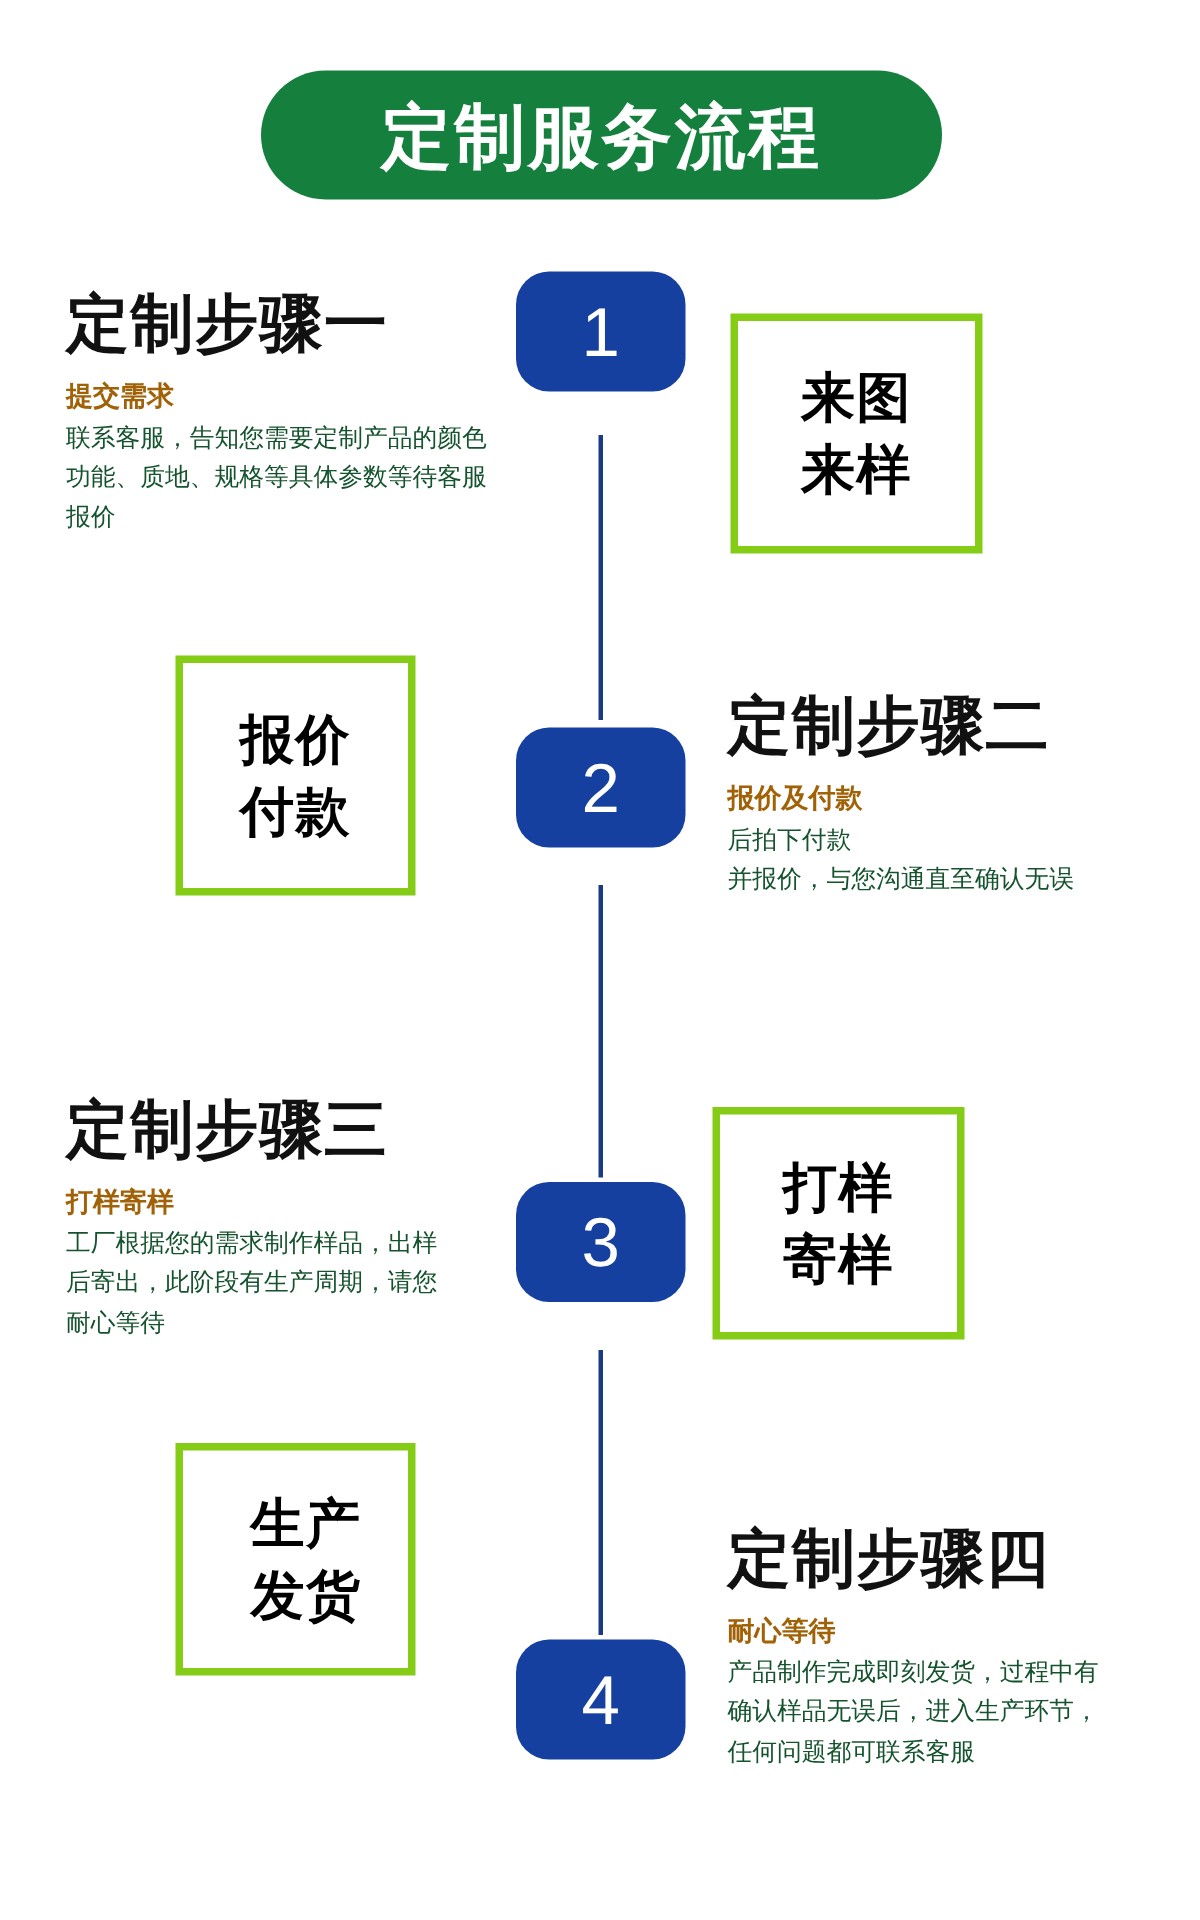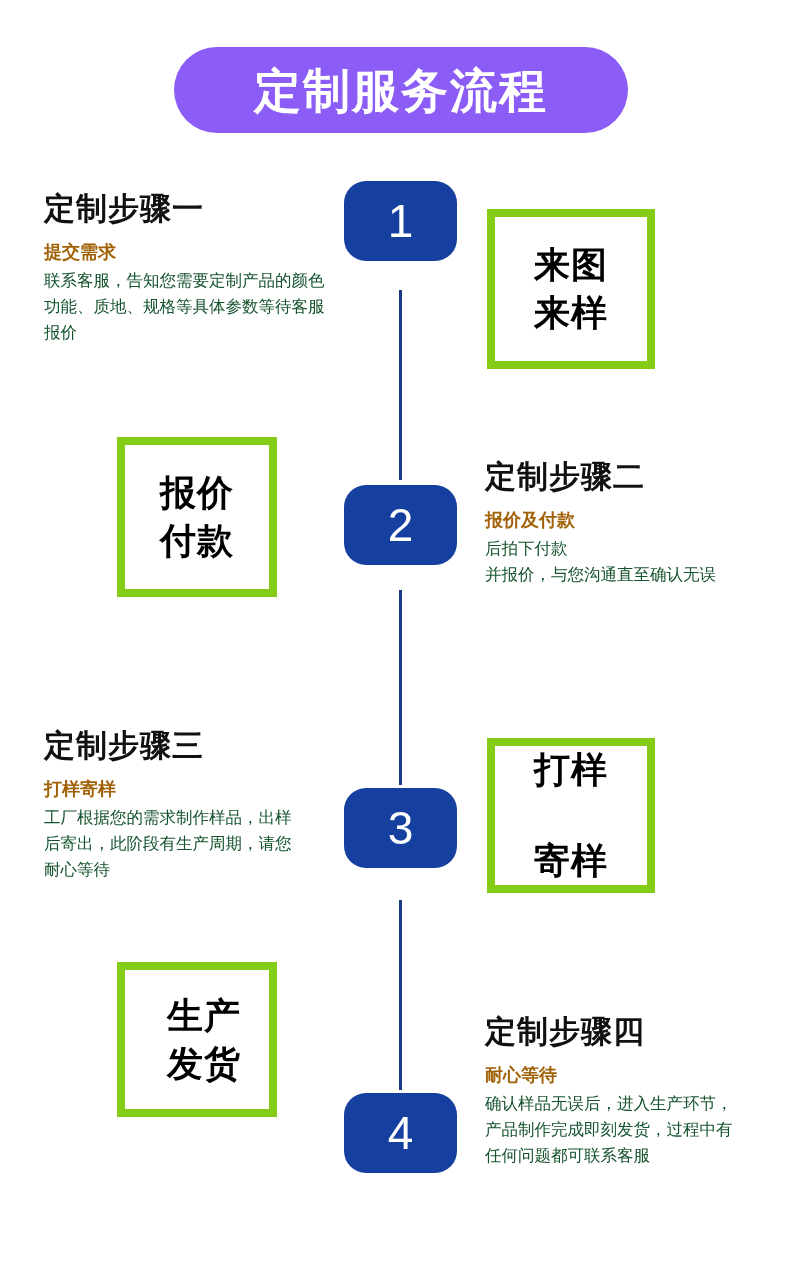--- a/index.html
+++ b/index.html
@@ -8,21 +8,21 @@
     background:#ffffff;
     font-family:"Liberation Sans","DejaVu Sans",sans-serif;
     -webkit-font-smoothing:antialiased;
   }
   #page { position:relative; width:800px; height:1280px; overflow:hidden; }
 
   
   .title-pill {
     position:absolute; left:174px; top:47px;
     width:454px; height:86px;
-    background:#8b5cf6;
+    background:#15803d;
     border-radius:43px;
     display:flex; align-items:center; justify-content:center;
   }
   .title-pill .title-text {
     color:#ffffff;
     font-size:47px;
     font-weight:bold;
     letter-spacing:2px;
     line-height:1;
   }
@@ -46,37 +46,37 @@
   .badge .num {
     color:#ffffff;
     font-size:46px;
     font-weight:normal;
     line-height:1;
   }
 
   
   .kbox {
     position:absolute;
-    border:8px solid #84cc16;
+    border:5px solid #84cc16;
     background:#ffffff;
     display:flex; flex-direction:column;
     align-items:center; justify-content:center;
   }
   .kbox .kline {
     font-size:36px;
     font-weight:bold;
     color:#000000;
     line-height:1.32;
     letter-spacing:1px;
   }
 
   
   .step-block { position:absolute; }
   .step-heading {
-    font-size:31px;
+    font-size:42px;
     font-weight:bold;
     color:#111111;
     line-height:1.12;
     letter-spacing:1px;
     white-space:nowrap;
   }
   .step-sub {
     font-size:18px;
     font-weight:bold;
     color:#a16207;
@@ -149,37 +149,37 @@
   <div class="step-block" style="left:44px; top:729px; width:340px;">
     <div class="step-heading">定制步骤三</div>
     <div class="step-sub">打样寄样</div>
     <div class="step-desc">
       <span class="dl">工厂根据您的需求制作样品，出样</span>
       <span class="dl">后寄出，此阶段有生产周期，请您</span>
       <span class="dl">耐心等待</span>
     </div>
   </div>
 
-  <div class="kbox" style="left:487px; top:738px; width:168px; height:155px;justify-content:space-between;">
+  <div class="kbox" style="left:475px; top:738px; width:168px; height:155px;">
     <span class="kline">打样</span>
     <span class="kline">寄样</span>
   </div>
 
   <div class="badge" style="left:344px; top:1093px;">
     <span class="num">4</span>
   </div>
 
   <div class="kbox" style="left:117px; top:962px; width:160px; height:155px;padding-left:14px;">
     <span class="kline">生产</span>
     <span class="kline">发货</span>
   </div>
 
   <div class="step-block" style="left:485px; top:1015px; width:300px;">
     <div class="step-heading">定制步骤四</div>
     <div class="step-sub">耐心等待</div>
     <div class="step-desc">
+      <span class="dl">产品制作完成即刻发货，过程中有</span>
       <span class="dl">确认样品无误后，进入生产环节，</span>
-      <span class="dl">产品制作完成即刻发货，过程中有</span>
       <span class="dl">任何问题都可联系客服</span>
     </div>
   </div>
 
 </div>
 
 </body></html>

